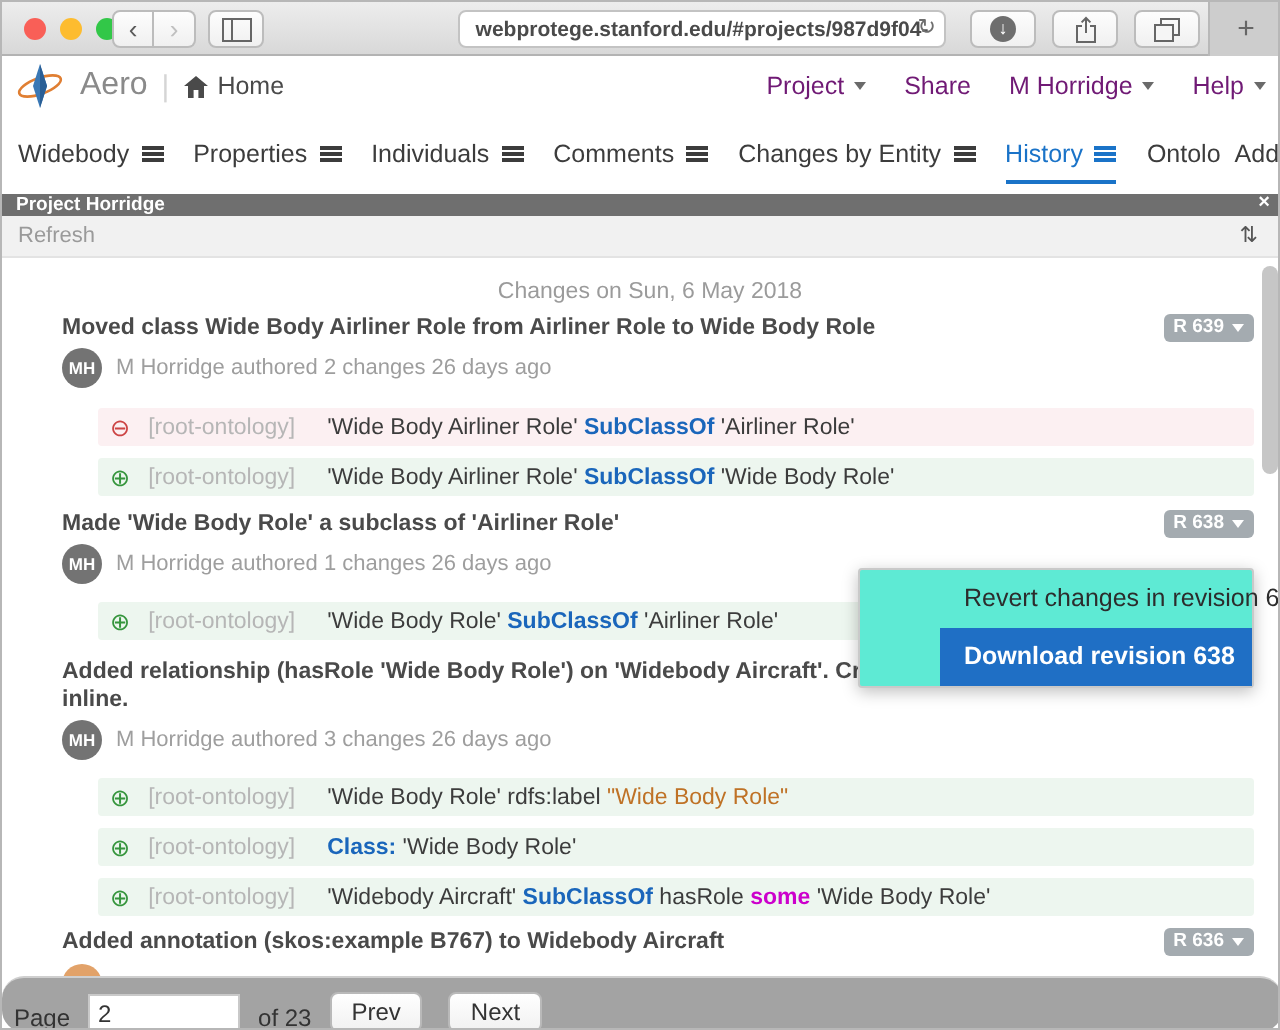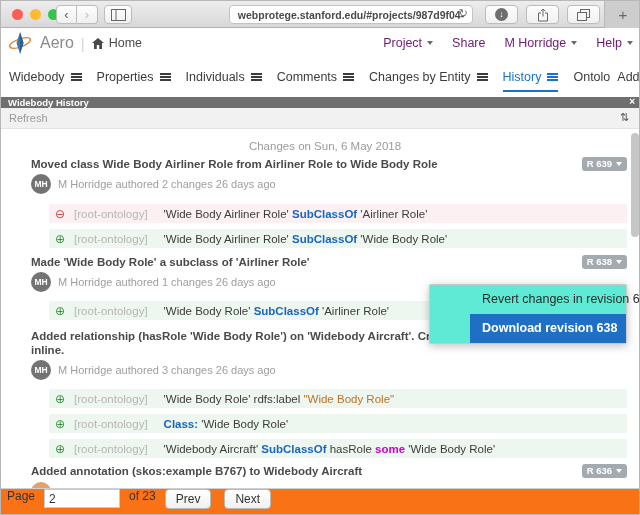--- a/index.html
+++ b/index.html
@@ -94,22 +94,22 @@
   .ctxmenu { position:absolute; left:428px; top:155px; width:198px; background:#5eead4;
     border:1px solid #c9c9c9; border-radius:2px; box-shadow:0 2px 8px rgba(0,0,0,.25); z-index:5;padding-left:40px; }
   .ctxitem { height:29px; line-height:29px; padding:0 12px; font-size:12.5px; color:#2c2c2c;
     white-space:nowrap; cursor:default; }
   .ctxitem.selected { background:#1f6fc5; color:#fff; font-weight:bold; }
 
   
   .scrollthumb { position:absolute; right:2px; top:4px; width:8px; height:104px; background:#c6c6c6; border-radius:4px; }
 
   
-  .footer { position:absolute; top:487px; left:0; width:640px; height:28px; background:#f97316;
-    border-top:1px solid #cfcfcf; display:flex; align-items:flex-start; padding:0 6px; gap:9px; }
+  .footer { position:absolute; top:487px; left:0; width:640px; height:28px; background:#a3a3a3;
+    border-top:1px solid #cfcfcf; display:flex; align-items:flex-end; padding:0 6px; gap:9px;border-radius:11px; }
   .pagelabel, .totallabel { font-size:12px; color:#333; }
   .pageinput { width:76px; height:19px; border:1px solid #c9c9c9; background:#fff; font-size:12px;
     padding:0 4px; font-family:inherit; color:#333; }
   .pgbtn { border:1px solid #b9b9b9; border-radius:4px; background:linear-gradient(#fff,#f1f1f1);
     font-size:12px; color:#333; padding:2px 10px; font-family:inherit; }
   .pgbtn.next { margin-left:4px; }
 </style>
 </head>
 <body>
 
@@ -230,21 +230,21 @@
     </span>
     <span class="tab">
       <span>Ontolo</span>
     </span>
     <span class="tab addtab">
       <span>Add tab</span>
     </span>
   </div>
 
   <div class="panelhdr">
-    <span>Widebody History</span>
+    <span>Project Horridge</span>
     <span class="panelclose">×</span>
   </div>
 
   <div class="toolbar">
     <span class="refresh">Refresh</span>
     <span class="sorticon">⇅</span>
   </div>
 
   <div class="content">
 

